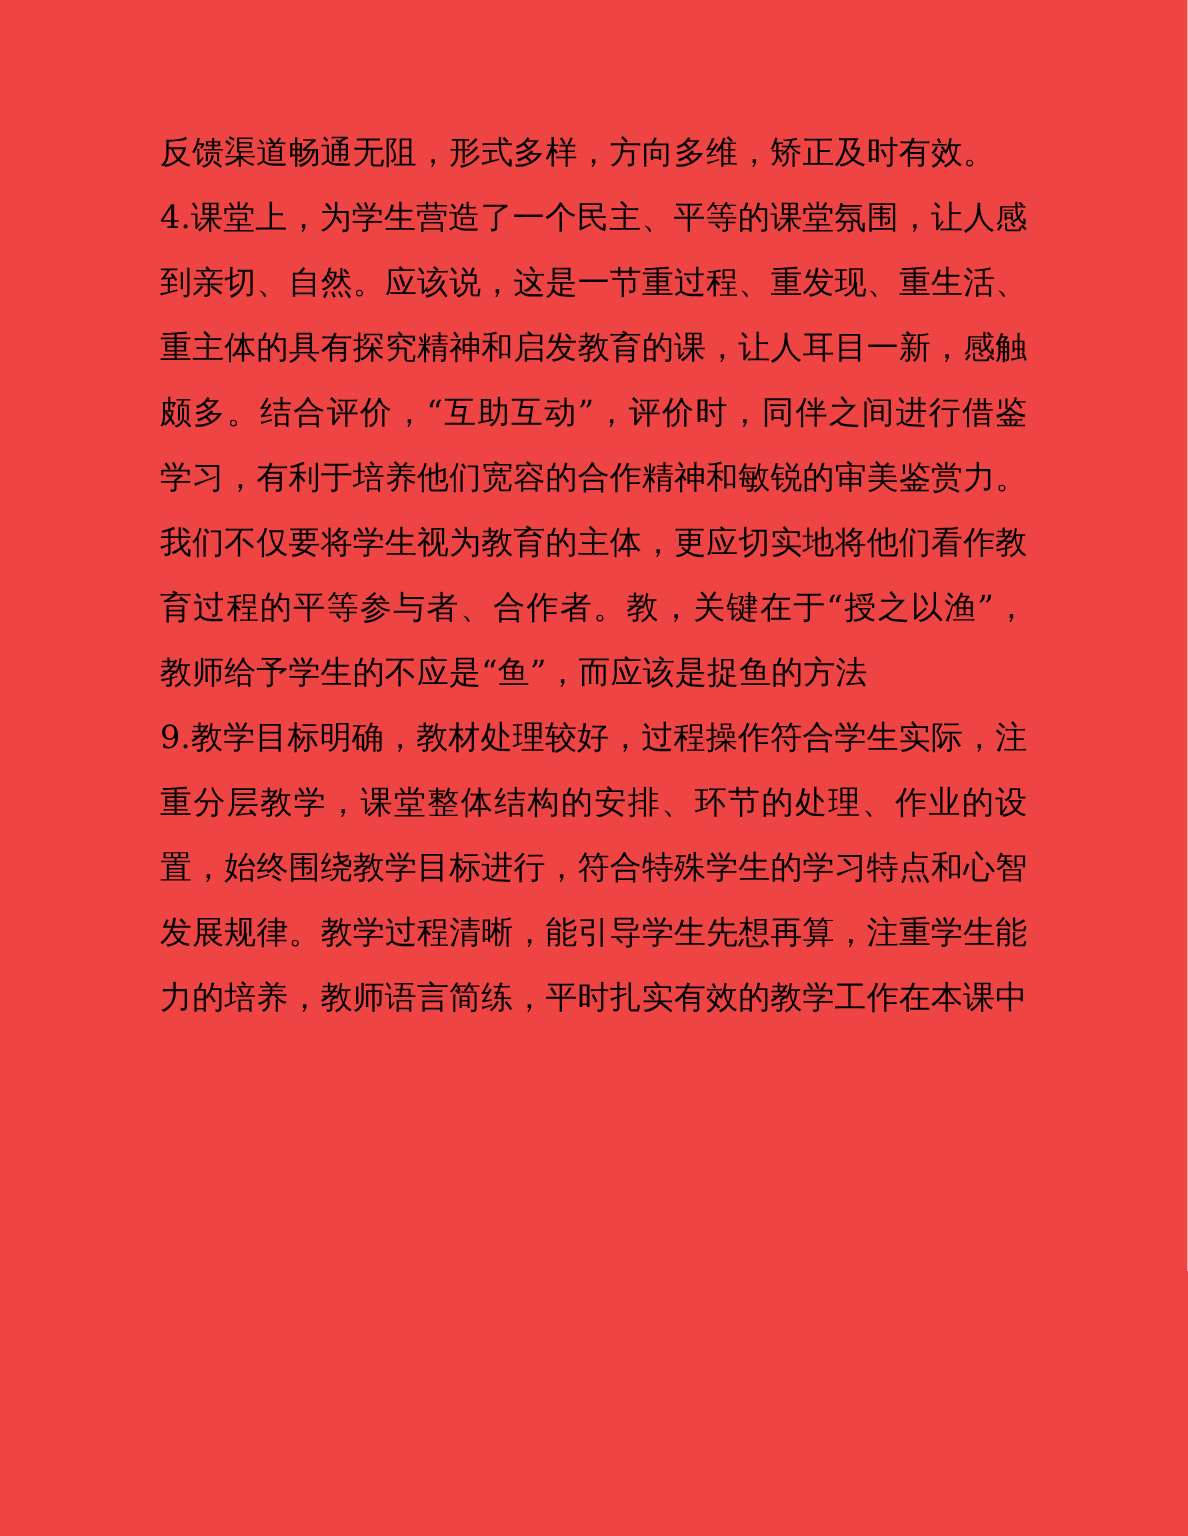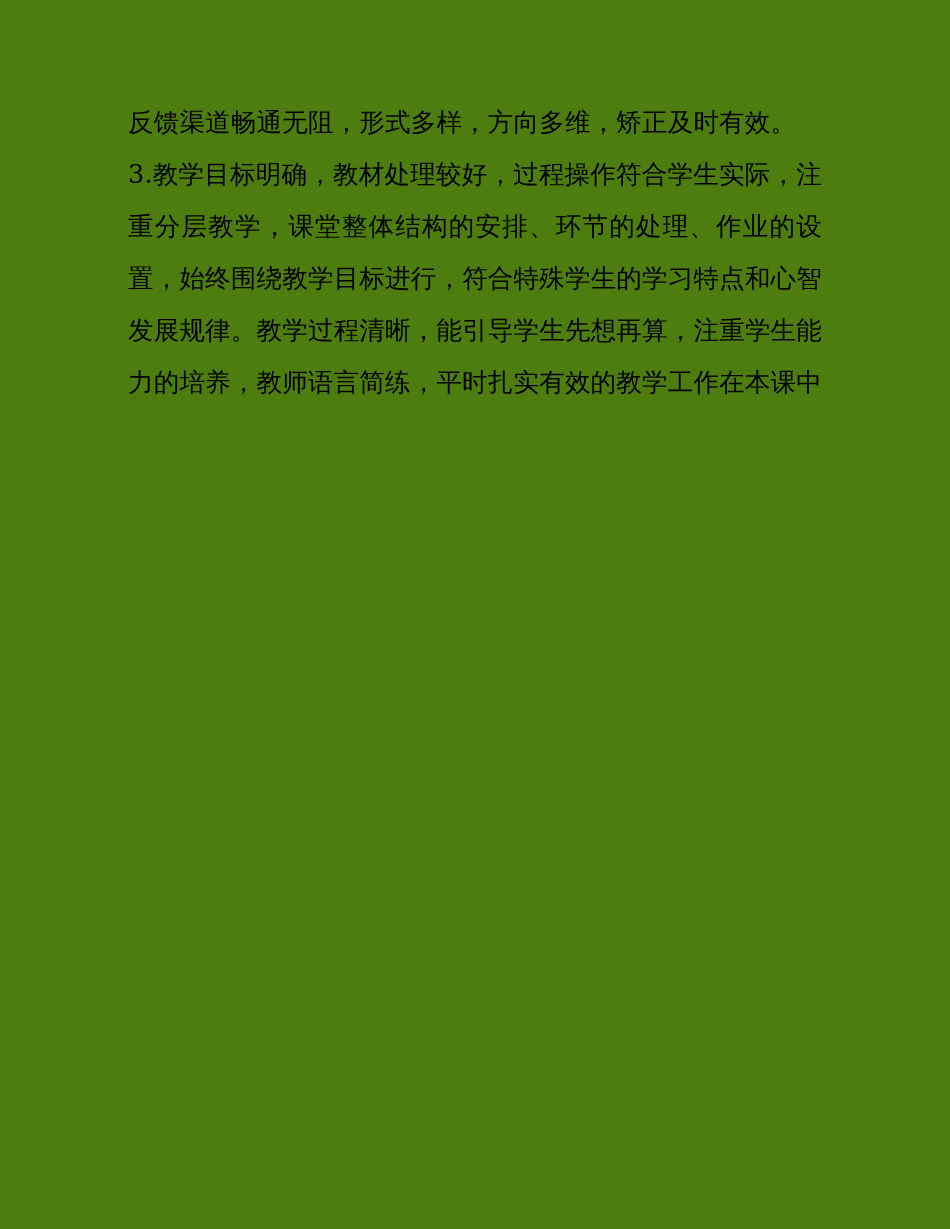--- a/index.html
+++ b/index.html
@@ -3,21 +3,21 @@
 <meta charset="utf-8">
 <style>
   html, body {
     margin: 0;
     padding: 0;
     background: #ffffff;
   }
   .page {
     width: 950px;
     height: 1229px;
-    background: #4d7c0f;
+    background: #ef4444;
     box-sizing: border-box;
     padding: 96px 128px 0 128px;
     position: relative;
     overflow: hidden;
   }
   .doc-body {
     font-family: "DejaVu Serif", "Liberation Serif", serif;
     font-size: 25.5px;
     line-height: 52px;
     color: #000000;
@@ -31,15 +31,16 @@
     white-space: normal;
     word-break: break-all;
   }
 </style>
 </head>
 <body>
 
 <div class="page">
   <div class="doc-body">
     <p class="para">反馈渠道畅通无阻，形式多样，方向多维，矫正及时有效。</p>
-    <p class="para">3.教学目标明确，教材处理较好，过程操作符合学生实际，注重分层教学，课堂整体结构的安排、环节的处理、作业的设置，始终围绕教学目标进行，符合特殊学生的学习特点和心智发展规律。教学过程清晰，能引导学生先想再算，注重学生能力的培养，教师语言简练，平时扎实有效的教学工作在本课中</p>
+    <p class="para">4.课堂上，为学生营造了一个民主、平等的课堂氛围，让人感到亲切、自然。应该说，这是一节重过程、重发现、重生活、重主体的具有探究精神和启发教育的课，让人耳目一新，感触颇多。结合评价，“互助互动”，评价时，同伴之间进行借鉴学习，有利于培养他们宽容的合作精神和敏锐的审美鉴赏力。我们不仅要将学生视为教育的主体，更应切实地将他们看作教育过程的平等参与者、合作者。教，关键在于“授之以渔”，教师给予学生的不应是“鱼”，而应该是捉鱼的方法</p>
+    <p class="para">9.教学目标明确，教材处理较好，过程操作符合学生实际，注重分层教学，课堂整体结构的安排、环节的处理、作业的设置，始终围绕教学目标进行，符合特殊学生的学习特点和心智发展规律。教学过程清晰，能引导学生先想再算，注重学生能力的培养，教师语言简练，平时扎实有效的教学工作在本课中</p>
   </div>
 </div>
 
 </body></html>

